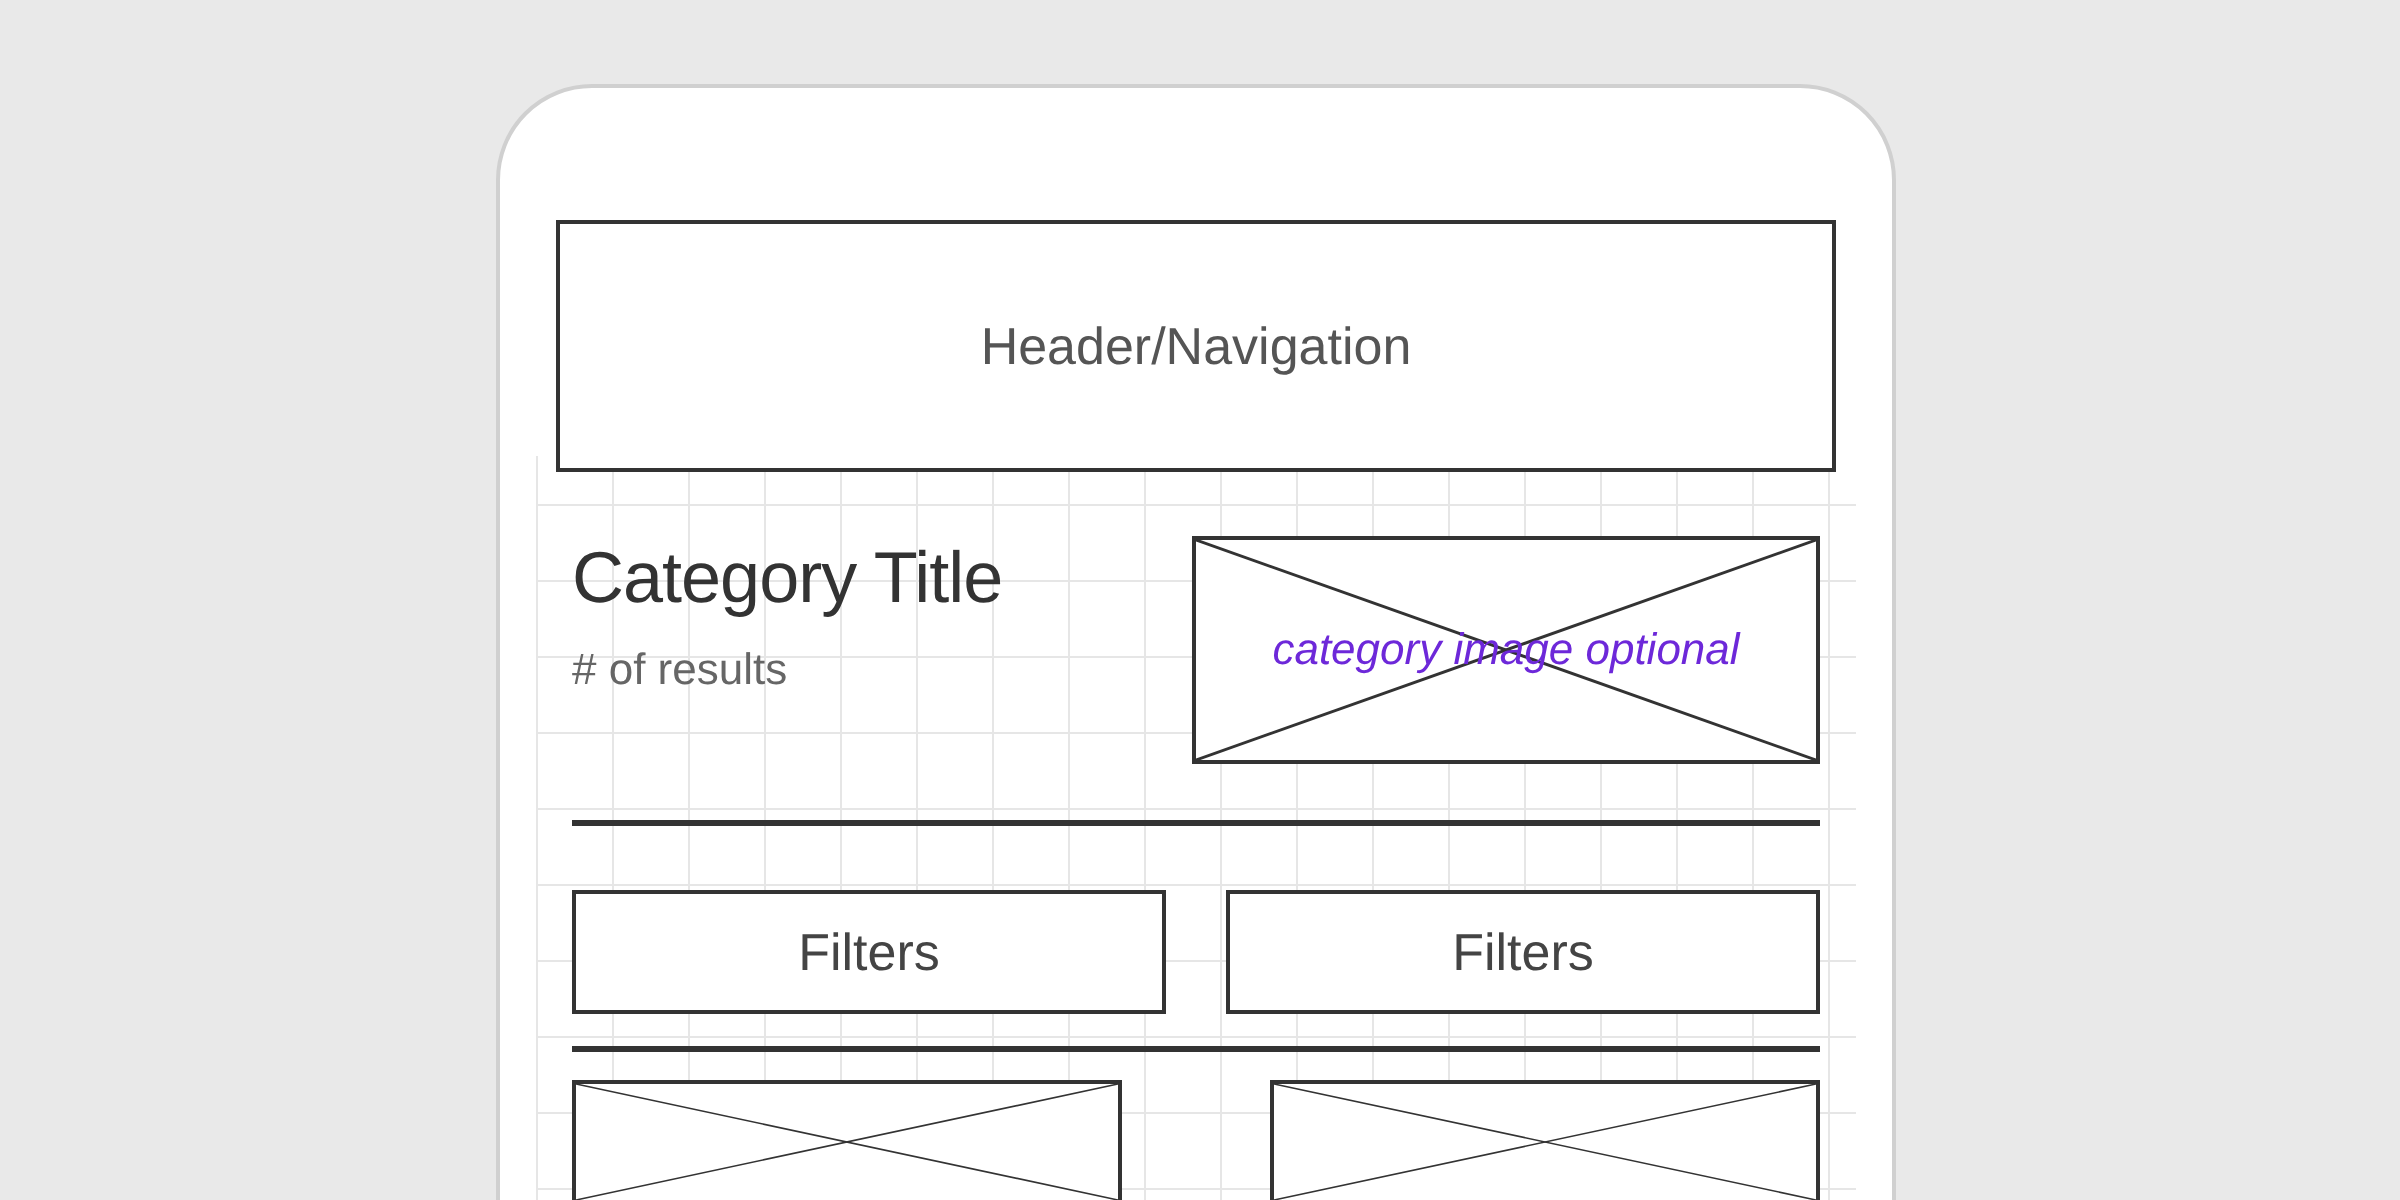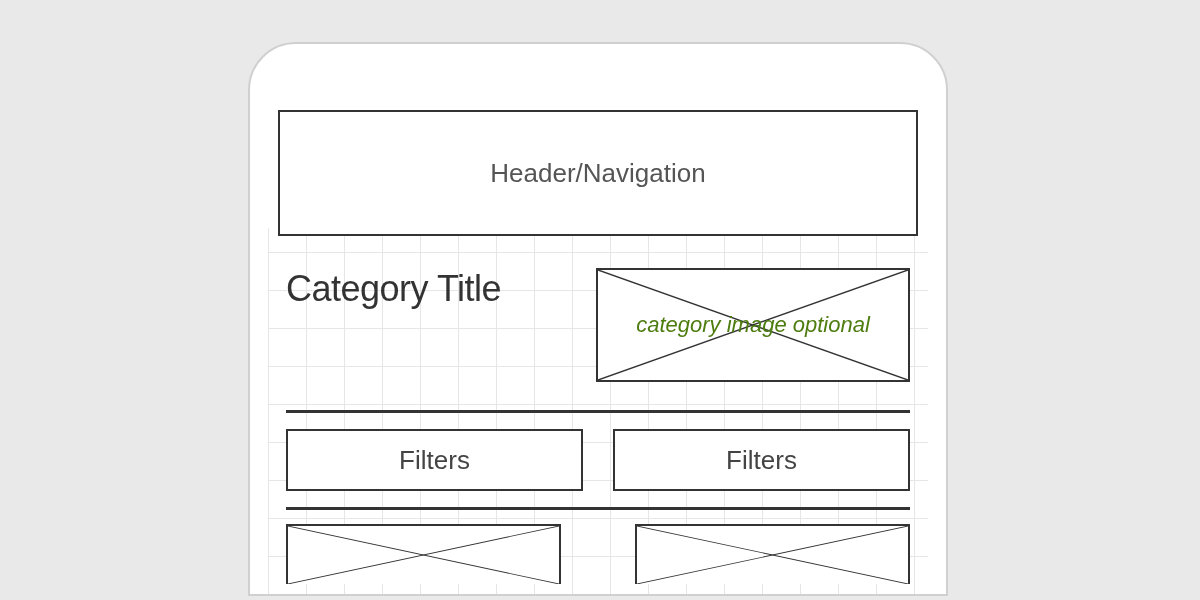--- a/index.html
+++ b/index.html
@@ -77,21 +77,21 @@
       border: 2px solid #333;
       background: #ffffff;
       position: relative;
       display: flex;
       align-items: center;
       justify-content: center;
     }
     .img-label {
       font-style: italic;
       font-size: 22px;
-      color: #4d7c0f;
+      color: #6d28d9;
       position: relative;
       z-index: 3;
     }
     .cross-svg {
       position: absolute;
       inset: 0;
       width: 100%;
       height: 100%;
       z-index: 1;
     }
@@ -101,20 +101,21 @@
       margin: 0 8px;
       position: relative;
       z-index: 2;
     }
     .filter-row {
       display: flex;
       gap: 30px;
       padding: 16px 8px;
       position: relative;
       z-index: 2;
+      margin-top: 16px;
     }
     .pill-btn {
       flex: 1;
       border: 2px solid #333;
       background: #ffffff;
       height: 62px;
       display: flex;
       align-items: center;
       justify-content: center;
       font-size: 26px;
@@ -145,20 +146,21 @@
 
     <div class="white-mask" style="left:0; top:-2px; width:100%; height:130px;"></div>
 
     <div class="header-block">
       <span>Header/Navigation</span>
     </div>
 
     <div class="title-row">
       <div class="title-col">
         <div class="cat-title">Category Title</div>
+        <div class="results"># of results</div>
       </div>
       <div class="image-placeholder">
         <svg class="cross-svg" preserveAspectRatio="none" viewBox="0 0 100 100">
           <line x1="0" y1="0" x2="100" y2="100" stroke="#333" stroke-width="1"></line>
           <line x1="100" y1="0" x2="0" y2="100" stroke="#333" stroke-width="1"></line>
         </svg>
         <span class="img-label">category image optional</span>
       </div>
     </div>
 

